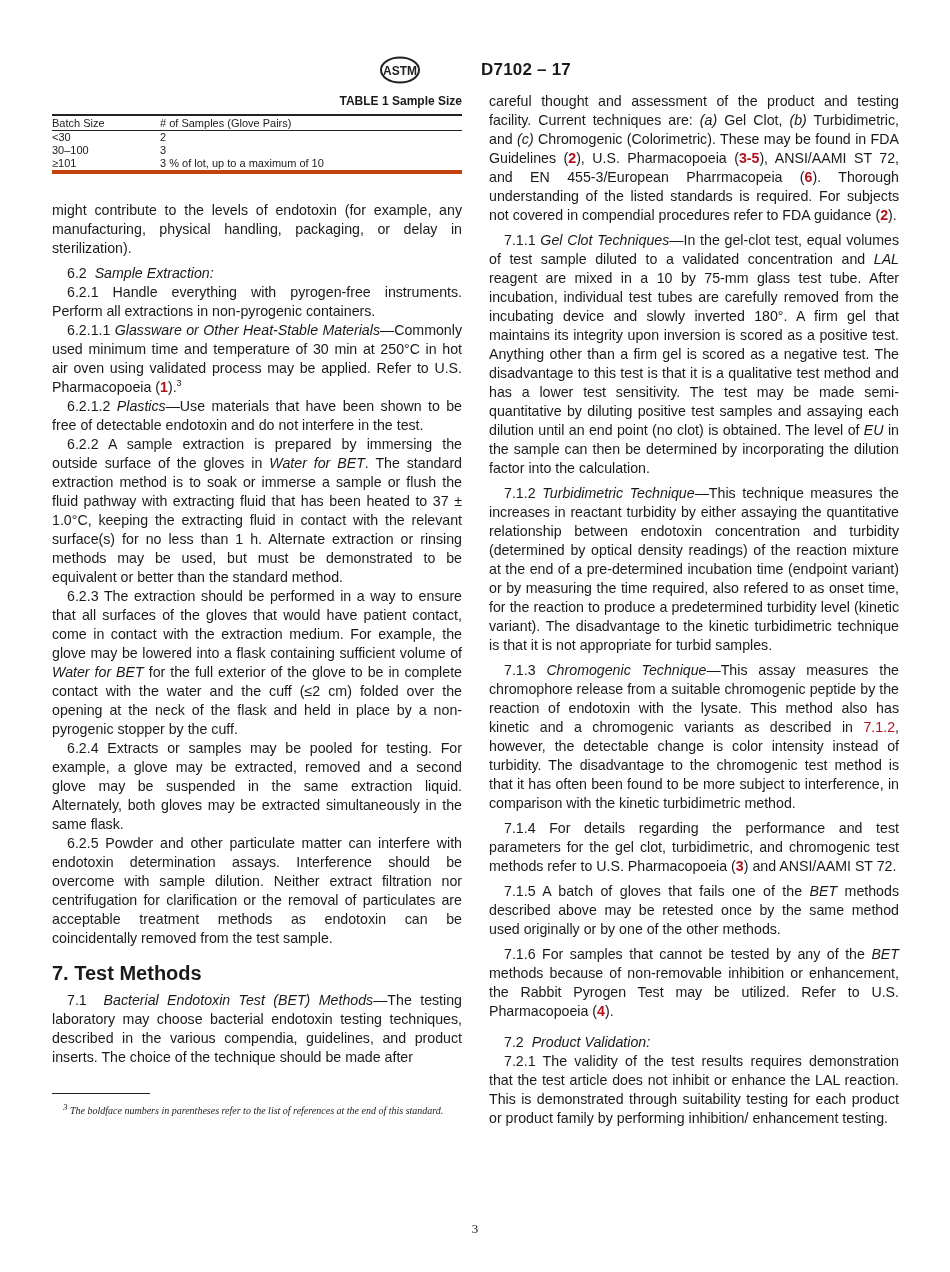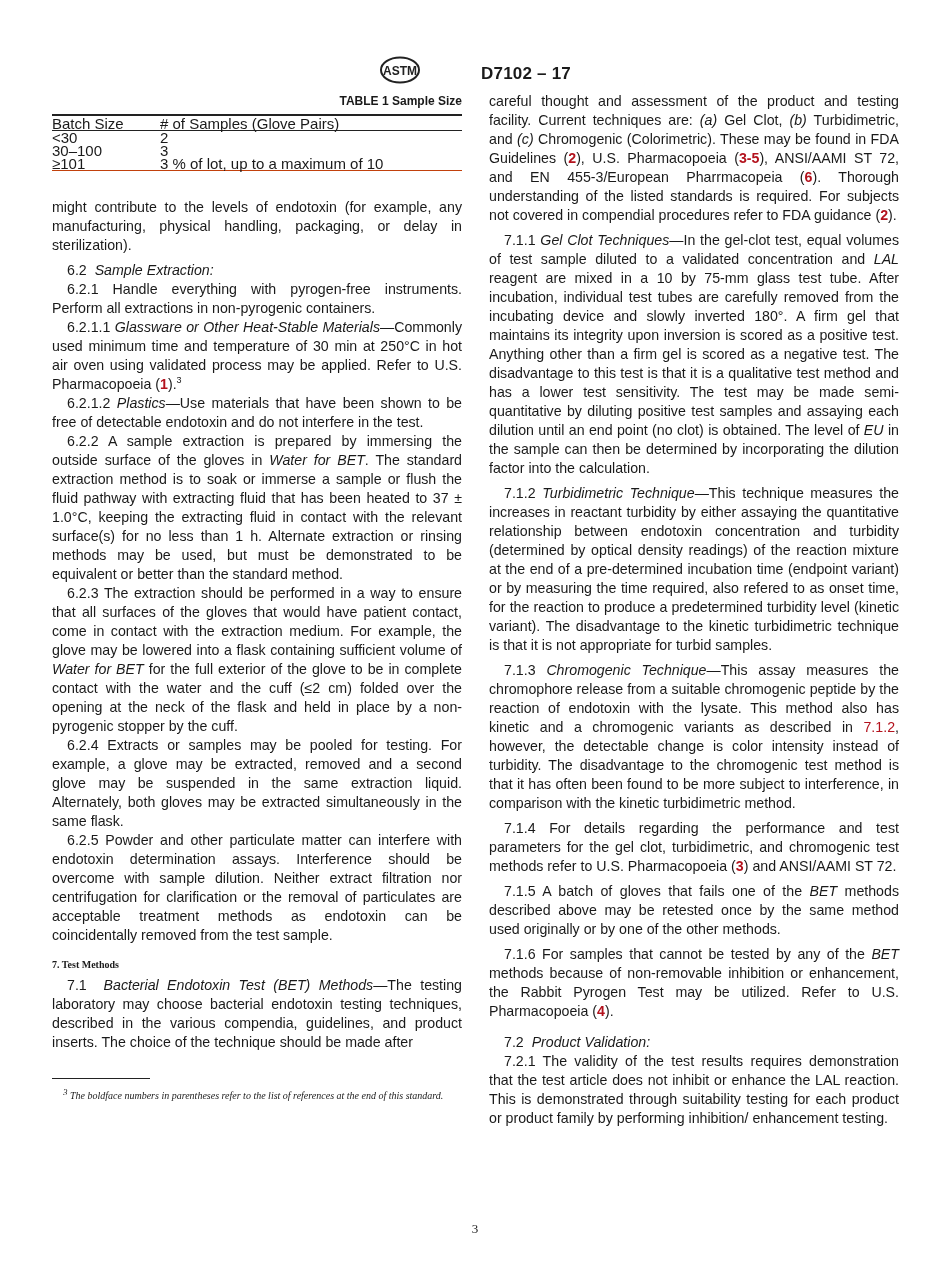--- a/index.html
+++ b/index.html
@@ -1,41 +1,41 @@
 <!DOCTYPE html>
 <html><head>
 <meta charset="utf-8">
 <style>
   html, body { margin: 0; padding: 0; background: #ffffff; }
   body { width: 950px; height: 1272px; position: relative; overflow: hidden; color: #1a1a1a; }
 
   .header { position: absolute; top: 56px; left: 0; width: 950px; text-align: center; }
-  .header-inner { display: inline-flex; align-items: flex-end; gap: 16px; }
+  .header-inner { display: inline-flex; align-items: center; gap: 16px; }
   .astm-logo { width: 42px; height: 28px; }
   .doc-id { font-family: "Liberation Sans", sans-serif; font-weight: bold; font-size: 17px; letter-spacing: 0.2px; margin-left: 44px; }
 
   .col { position: absolute; top: 92px; width: 410px; }
   .col-left { left: 52px; }
   .col-right { left: 489px; }
 
   .table-title { font-family: "Liberation Sans", sans-serif; font-weight: bold; font-size: 12px; text-align: right; margin: 2px 0 6px 0; }
-  table.sample { width: 100%; border-collapse: collapse; font-family: "Liberation Sans", sans-serif; font-size: 15px; border-top: 2px solid #222; border-bottom: 1px solid #c2410c; }
+  table.sample { width: 100%; border-collapse: collapse; font-family: "Liberation Sans", sans-serif; font-size: 11px; border-top: 2px solid #222; border-bottom: 4px solid #c2410c; }
   table.sample th { font-weight: normal; text-align: left; padding: 1px 0 0 0; border-bottom: 1px solid #222; line-height: 13px; }
   table.sample td { padding: 0; line-height: 13px; }
   table.sample .c1 { width: 108px; }
 
   p { margin: 0; font-family: Liberation Sans, sans-serif; font-size: 14.2px; line-height: 19px; text-align: justify; }
   p.ind { text-indent: 15px; }
   p.gap { margin-top: 6px; }
   .it { font-style: italic; }
   .ref { color: #b3121d; font-weight: bold; }
   .xref { color: #b3121d; }
   sup { font-size: 9px; line-height: 0; }
 
-  h2.sec { font-family: Liberation Serif, serif; font-weight: bold; font-size: 10px; margin: 14px 0 6px 0; }
+  h2.sec { font-family: Liberation Sans, sans-serif; font-weight: bold; font-size: 20px; margin: 14px 0 6px 0; }
 
   .fn-rule { width: 98px; border-top: 1px solid #222; margin-top: 26px; }
   .footnote { font-family: "Liberation Serif", serif; font-size: 10px; line-height: 13px; margin-top: 10px; text-indent: 11px; text-align: justify; font-style: italic; }
 
   .page-num { position: absolute; top: 1221px; left: 0; width: 950px; text-align: center; font-family: "Liberation Serif", serif; font-size: 13px; }
 </style>
 </head>
 <body>
 
 <div class="header">

